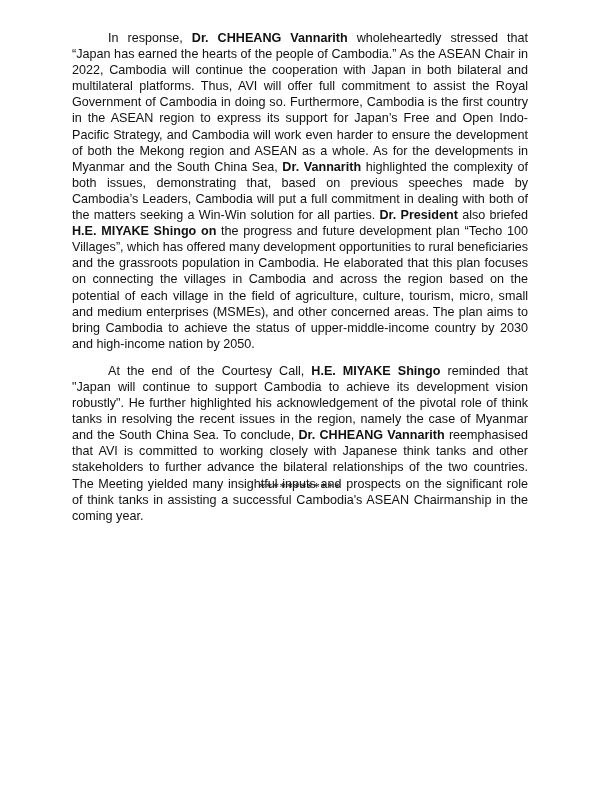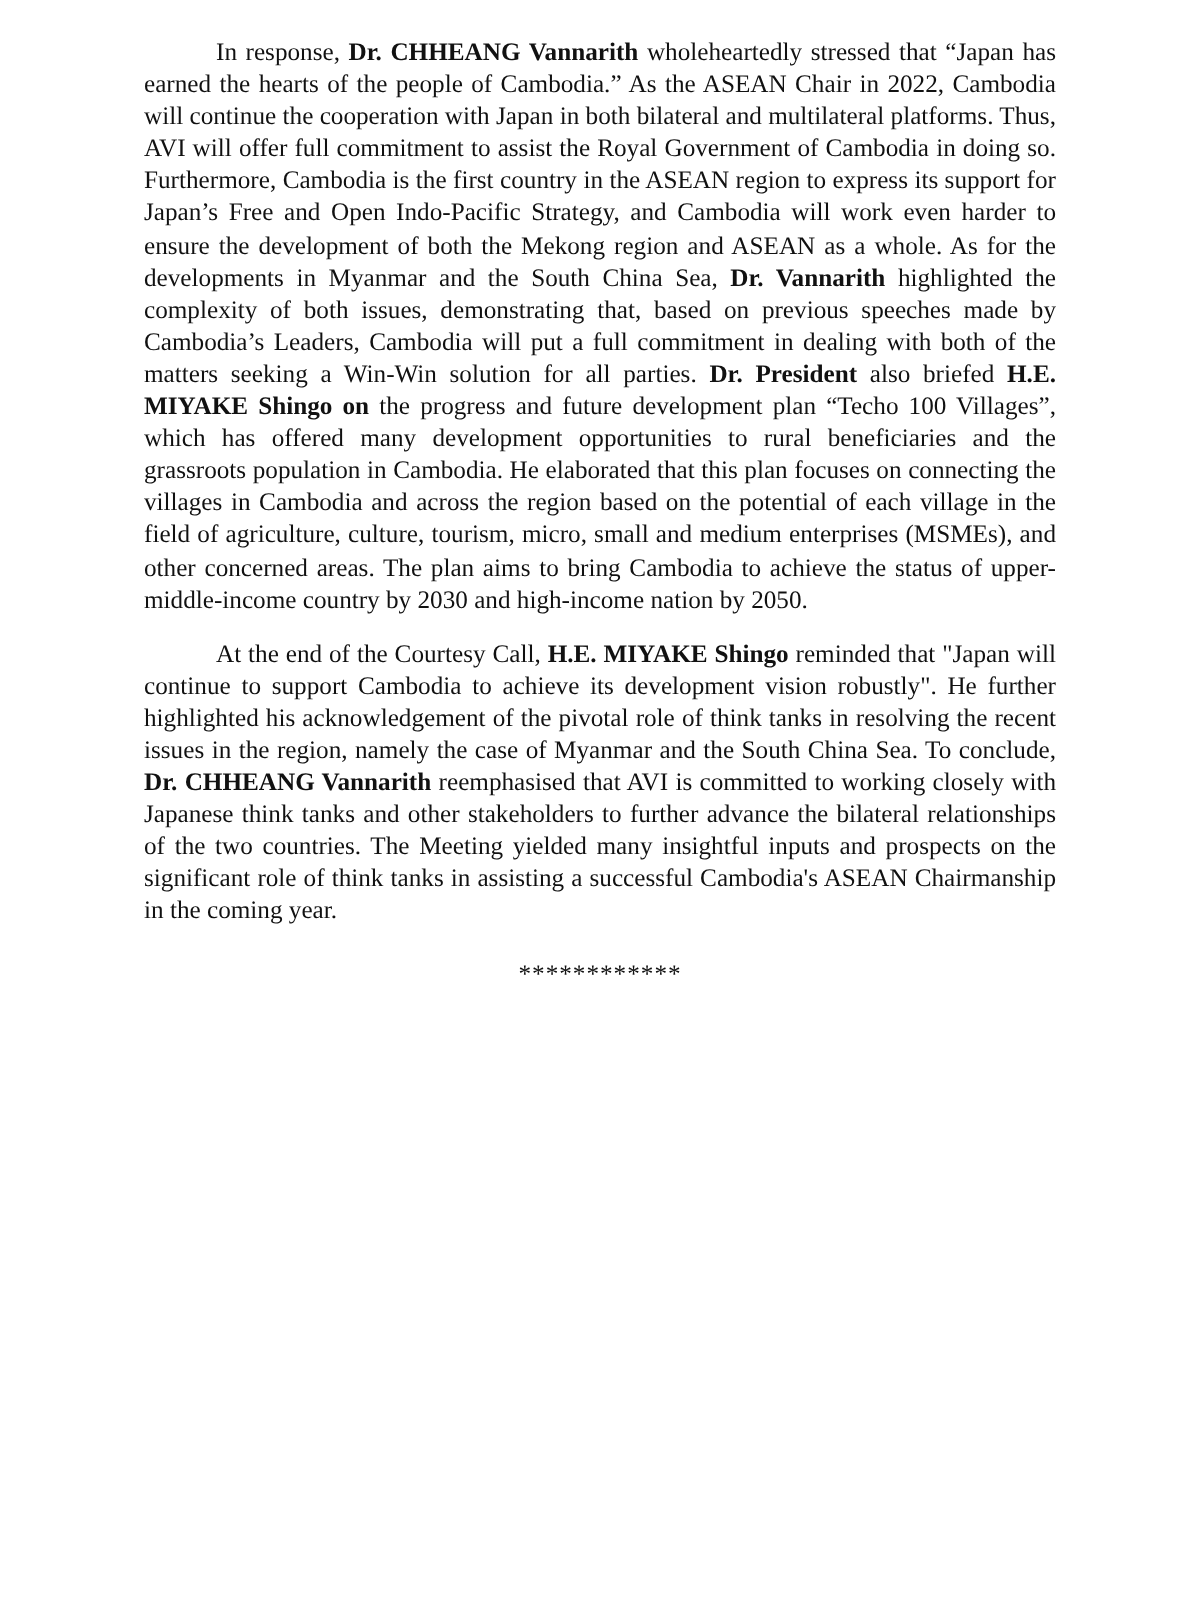--- a/index.html
+++ b/index.html
@@ -1,22 +1,22 @@
 <!DOCTYPE html>
 <html><head>
 <meta charset="utf-8">
 <style>
   html, body { margin: 0; padding: 0; background: #ffffff; }
   body { width: 600px; height: 800px; position: relative; overflow: hidden; }
   .page {
     position: absolute;
     left: 72px;
-    top: 18px;
+    top: 30px;
     width: 456px;
-    font-family: Liberation Serif, serif;
+    font-family: Liberation Sans, sans-serif;
     font-size: 12.6px;
     line-height: 16.1px;
     color: #111;
   }
   .para {
     margin: 0 0 11px 0;
     text-align: justify;
     text-indent: 36px;
   }
   .para b { font-weight: bold; }

